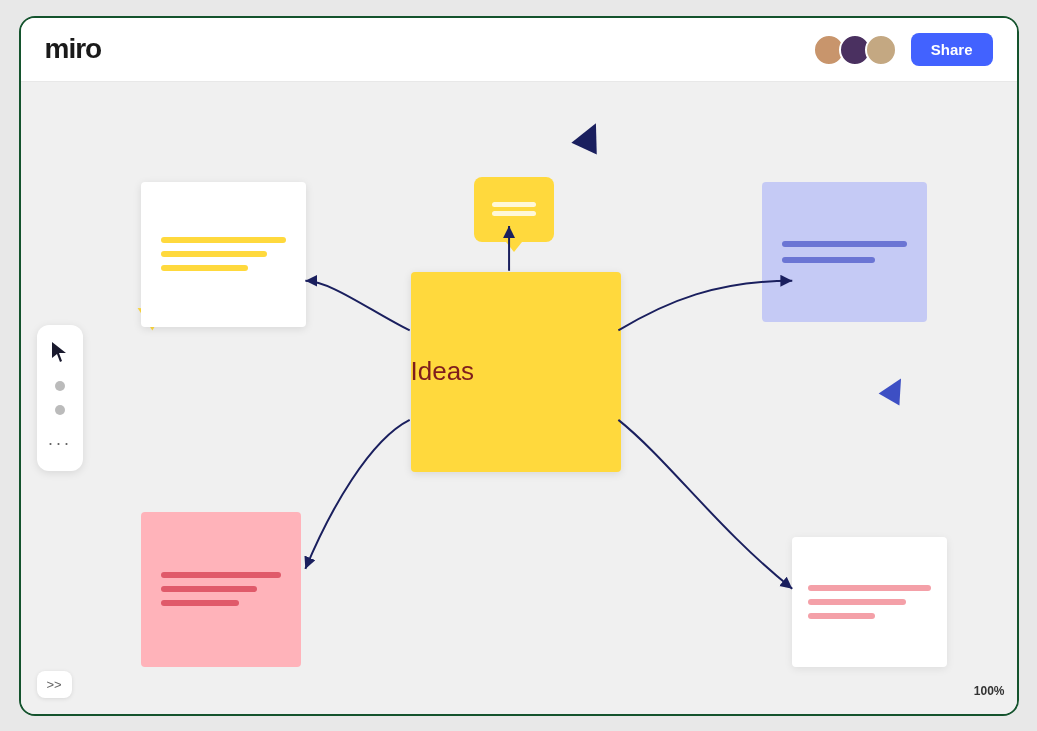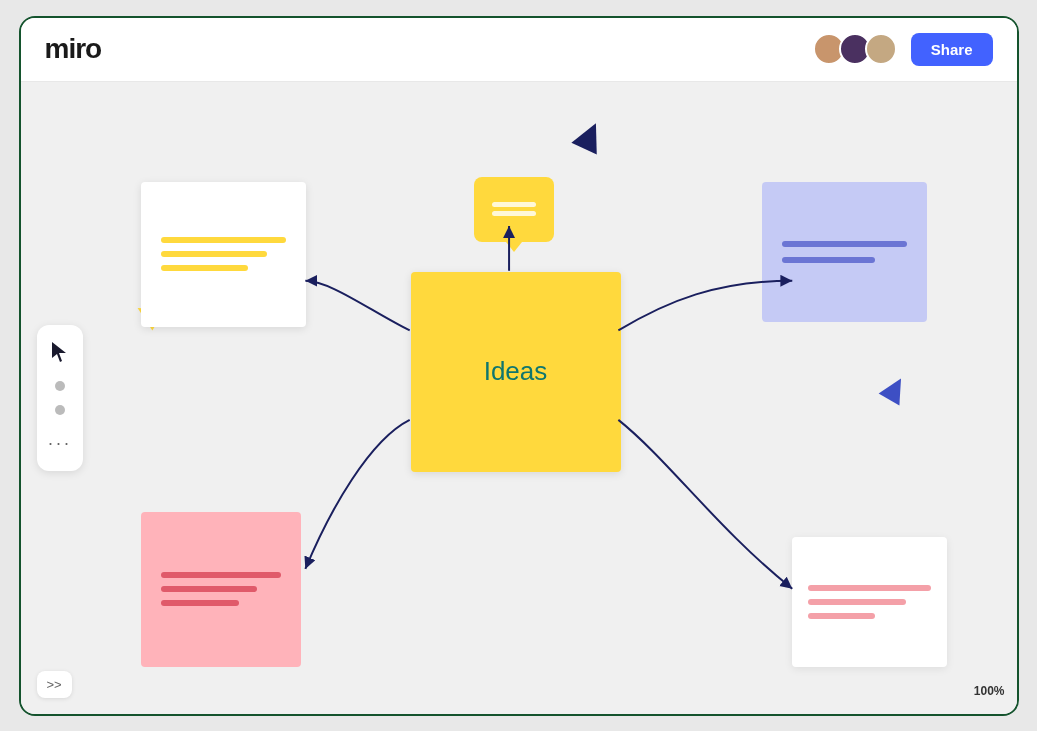--- a/index.html
+++ b/index.html
@@ -34,21 +34,21 @@
       z-index: 10;
     }
     .logo {
       font-size: 28px;
       font-weight: 700;
       color: #1a1a1a;
       letter-spacing: -1px;
     }
     .header-right {
       display: flex;
-      align-items: flex-start;
+      align-items: flex-end;
       gap: 14px;
     }
     .avatars {
       display: flex;
       align-items: center;
     }
     .avatar {
       width: 32px;
       height: 32px;
       border-radius: 50%;
@@ -138,24 +138,23 @@
     .ideas-card {
       position: absolute;
       left: 390px;
       top: 190px;
       width: 210px;
       height: 200px;
       background: #ffd93d;
       border-radius: 4px;
       display: flex;
       align-items: center;
-      justify-content: center;
       font-size: 26px;
       font-weight: 500;
-      color: #0f766e;
+      color: #7f1d1d;
       box-shadow: 0 2px 8px rgba(0,0,0,0.1);
     }
     
     .speech-bubble {
       position: absolute;
       left: 453px;
       top: 95px;
       width: 80px;
       height: 65px;
       background: #ffd93d;

